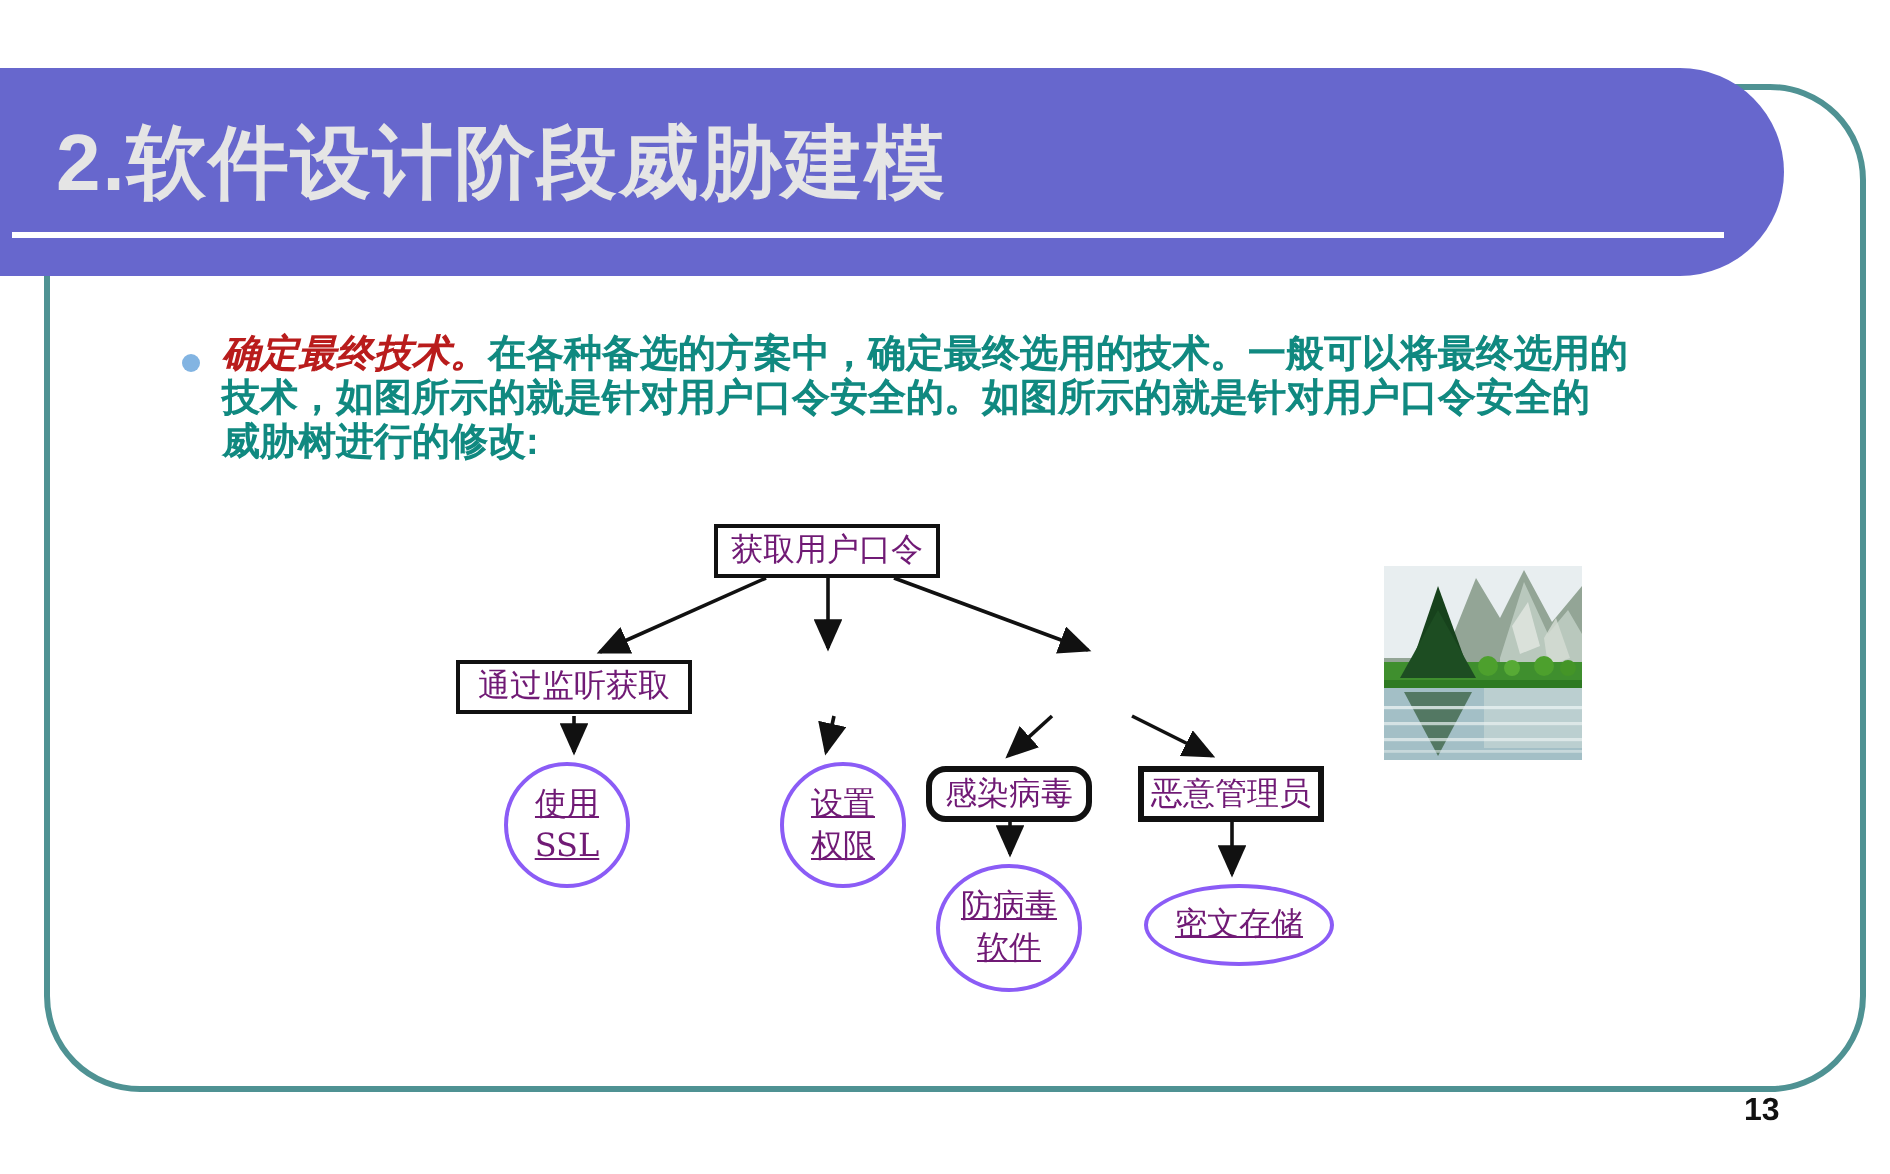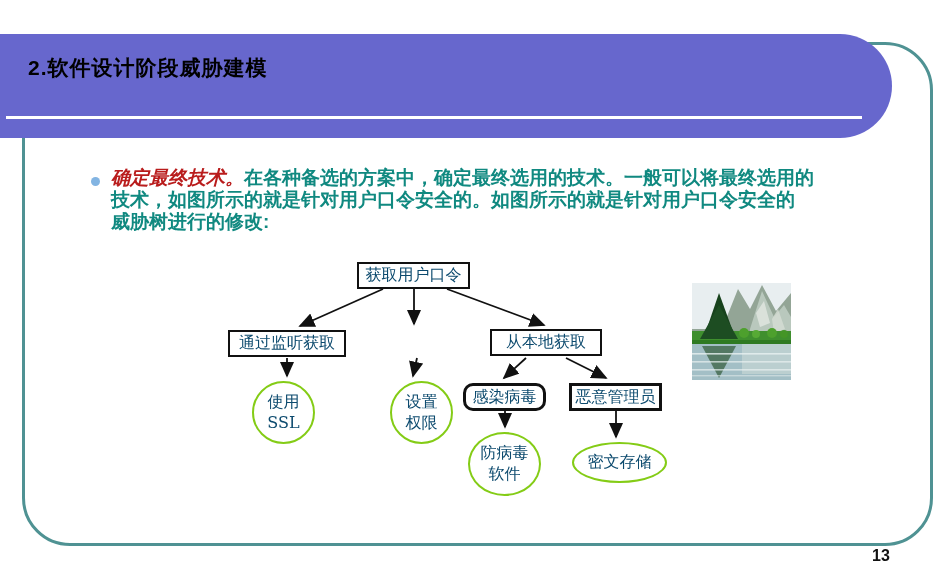--- a/index.html
+++ b/index.html
@@ -7,41 +7,41 @@
          font-family:"Liberation Sans",sans-serif;}
 
   
   .teal-frame{position:absolute;left:22px;top:42px;width:911px;height:504px;
               box-sizing:border-box;border:3px solid #4f9293;border-radius:48px;
               background:transparent;z-index:1;}
 
   
   .header-bar{position:absolute;left:0;top:34px;width:892px;height:104px;
               background:#6767cd;border-radius:0 52px 52px 0;z-index:2;}
-  .header-title{position:absolute;left:28px;top:20px;color:#000000;
-                font-size:21px;font-weight:bold;letter-spacing:1px;white-space:nowrap;}
+  .header-title{position:absolute;left:28px;top:20px;color:#e5e5e5;
+                font-size:40px;font-weight:bold;letter-spacing:1px;white-space:nowrap;}
   .header-rule{position:absolute;left:6px;top:82px;width:856px;height:3px;background:#ffffff;}
 
   
   .bullet-dot{position:absolute;left:91px;top:177px;width:9px;height:9px;border-radius:50%;
               background:#82b4e2;z-index:3;}
   .body-text{position:absolute;left:111px;top:167px;width:780px;z-index:3;
              font-size:19px;font-weight:bold;line-height:22px;color:#108980;}
   .body-line{white-space:nowrap;}
   .hl-orange{color:#b91c1c;font-style:italic;}
 
   
   .diagram-layer{position:absolute;left:0;top:0;width:945px;height:587px;z-index:3;}
   .arrows{position:absolute;left:0;top:0;width:945px;height:587px;pointer-events:none;}
   .node{position:absolute;display:flex;align-items:center;justify-content:center;
-        box-sizing:border-box;background:#ffffff;color:#0c4a6e;text-align:center;
+        box-sizing:border-box;background:#ffffff;color:#701a75;text-align:center;
         font-family:"DejaVu Serif",serif;font-size:16px;line-height:1.3;white-space:pre-line;}
   .node.rect{border:2px solid #111111;}
   .node.rect.thick{border-width:3px;}
-  .node.round{border:2px solid #84cc16;border-radius:50%;}
+  .node.round{border:2px solid #8b5cf6;border-radius:50%;text-decoration:underline;}
 
   
   .photo{position:absolute;left:692px;top:283px;width:99px;height:97px;z-index:3;}
 
   
   .page-number{position:absolute;left:872px;top:547px;font-size:16px;font-weight:bold;
                color:#111111;z-index:4;}
 </style>
 </head>
 <body>
@@ -77,21 +77,20 @@
         <line x1="417" y1="358" x2="413" y2="376"></line>
         <line x1="526" y1="358" x2="504" y2="378"></line>
         <line x1="566" y1="358" x2="606" y2="378"></line>
         <line x1="505" y1="411" x2="505" y2="427"></line>
         <line x1="616" y1="411" x2="616" y2="437"></line>
       </g>
     </svg>
 
     <div class="node rect" style="left:357px;top:262px;width:113px;height:27px;">获取用户口令</div>
     <div class="node rect" style="left:228px;top:330px;width:118px;height:27px;">通过监听获取</div>
-    <div class="node rect" style="left:490px;top:329px;width:112px;height:27px;">从本地获取</div>
     <div class="node rect thick" style="left:463px;top:383px;width:83px;height:28px;border-radius:10px;">感染病毒</div>
     <div class="node rect thick" style="left:569px;top:383px;width:93px;height:28px;">恶意管理员</div>
     <div class="node round" style="left:252px;top:381px;width:63px;height:63px;">使用
 SSL</div>
     <div class="node round" style="left:390px;top:381px;width:63px;height:63px;">设置
 权限</div>
     <div class="node round" style="left:468px;top:432px;width:73px;height:64px;">防病毒
 软件</div>
     <div class="node round" style="left:572px;top:442px;width:95px;height:41px;">密文存储</div>
   </div>

